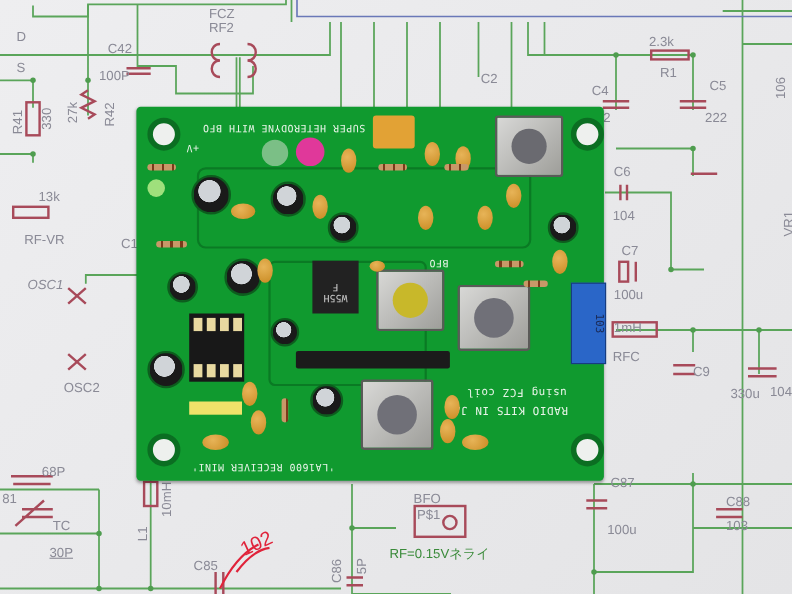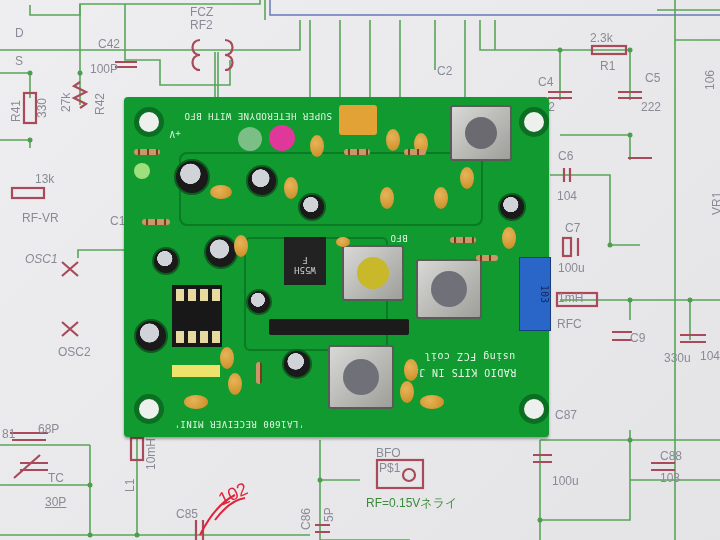--- a/index.html
+++ b/index.html
@@ -115,33 +115,33 @@
   <span class="lbl" style="left:557px;top:190px;">104</span>
   <span class="lbl" style="left:565px;top:222px;">C7</span>
   <span class="lbl" style="left:558px;top:262px;">100u</span>
   <span class="lbl v" style="left:711px;top:215px;">VR1</span>
   <span class="lbl" style="left:558px;top:292px;">1mH</span>
   <span class="lbl" style="left:557px;top:318px;">RFC</span>
   <span class="lbl" style="left:630px;top:320px;margin-top:12px;">C9</span>
   <span class="lbl" style="left:630px;top:352px;margin-left:34px;">330u</span>
   <span class="lbl" style="left:700px;top:320px;margin-left:20px;">C8</span>
   <span class="lbl" style="left:700px;top:350px;">104</span>
-  <span class="lbl" style="left:2px;top:428px;">81</span>
+  <span class="lbl" style="left:2px;top:447px;">81</span>
   <span class="lbl" style="left:38px;top:423px;">68P</span>
   <span class="lbl" style="left:48px;top:472px;">TC</span>
   <span class="lbl" style="left:45px;top:496px;text-decoration:underline;">30P</span>
   <span class="lbl v" style="left:124px;top:492px;">L1</span>
   <span class="lbl v" style="left:145px;top:470px;">10mH</span>
   <span class="lbl" style="left:176px;top:508px;">C85</span>
   <span class="lbl v" style="left:300px;top:530px;">C86</span>
   <span class="lbl v" style="left:323px;top:522px;">5P</span>
   <span class="lbl" style="left:376px;top:447px;">BFO</span>
   <span class="lbl" style="left:379px;top:462px;">P$1</span>
-  <span class="lbl grn" style="left:354px;top:497px;margin-left:12px;">RF=0.15Vネライ</span>
-  <span class="lbl" style="left:555px;top:409px;">C87</span>
+  <span class="lbl grn" style="left:354px;top:497px;">RF=0.15Vネライ</span>
+  <span class="lbl" style="left:555px;top:433px;">C87</span>
   <span class="lbl" style="left:552px;top:475px;">100u</span>
   <span class="lbl" style="left:660px;top:450px;">C88</span>
   <span class="lbl" style="left:660px;top:472px;">103</span>
 
   <div class="pcb">
     <div class="hole" style="left:10px;top:10px;"></div>
     <div class="hole" style="left:395px;top:10px;"></div>
     <div class="hole" style="left:10px;top:297px;"></div>
     <div class="hole" style="left:395px;top:297px;"></div>
 

